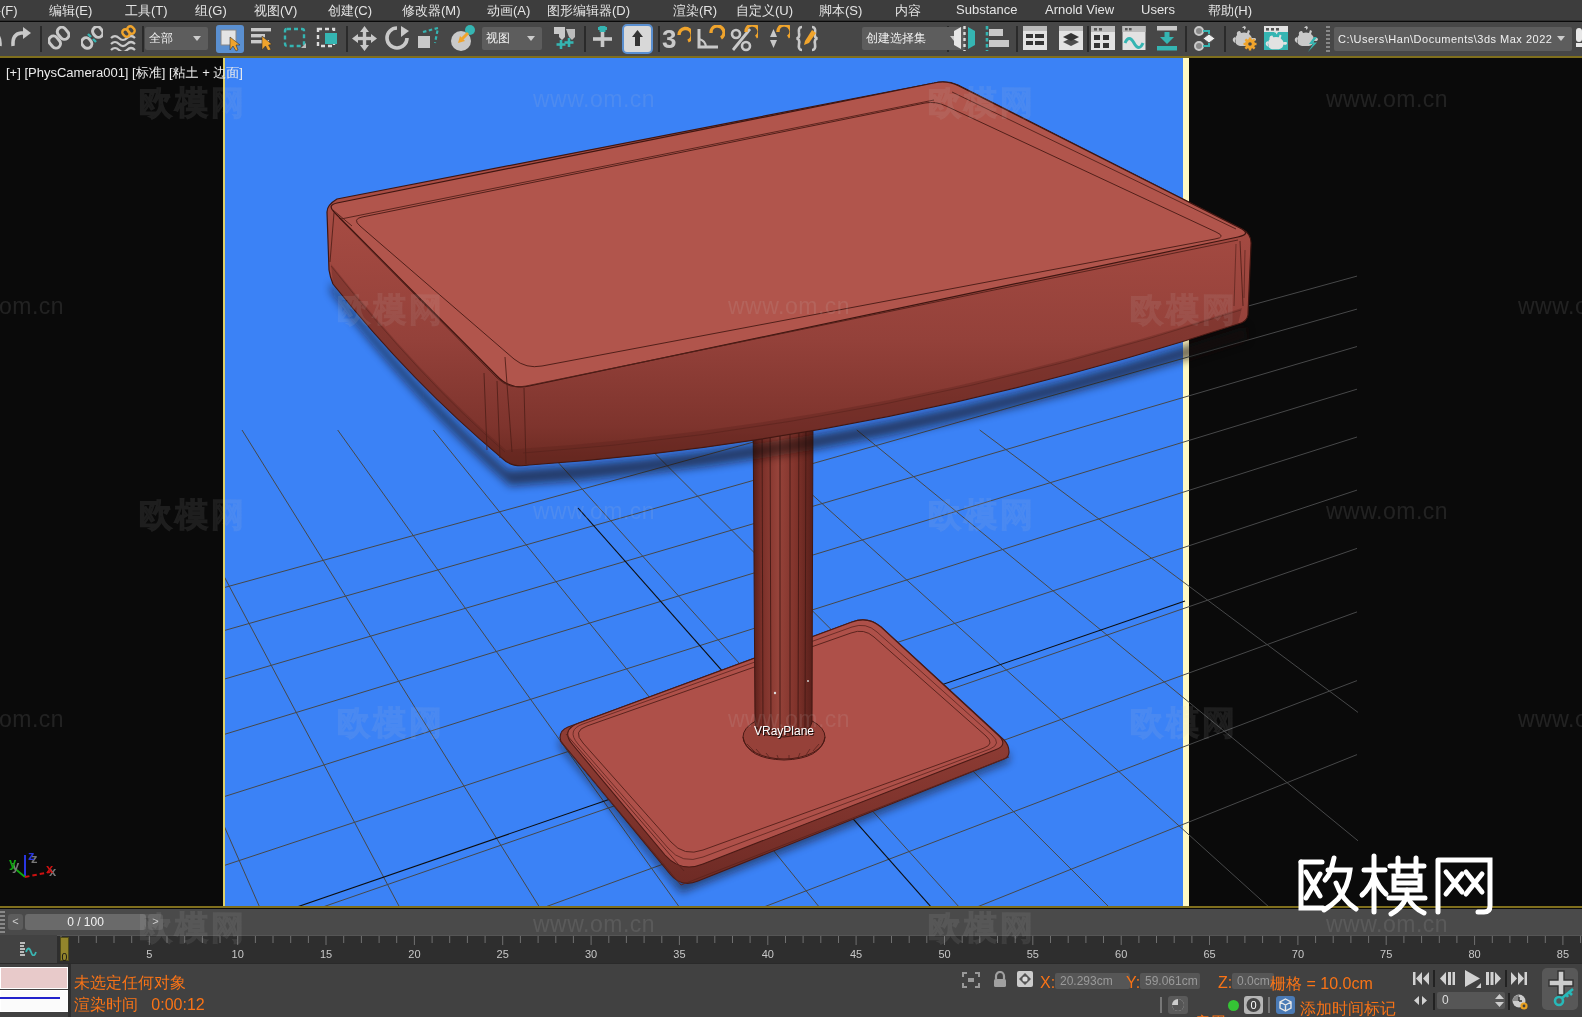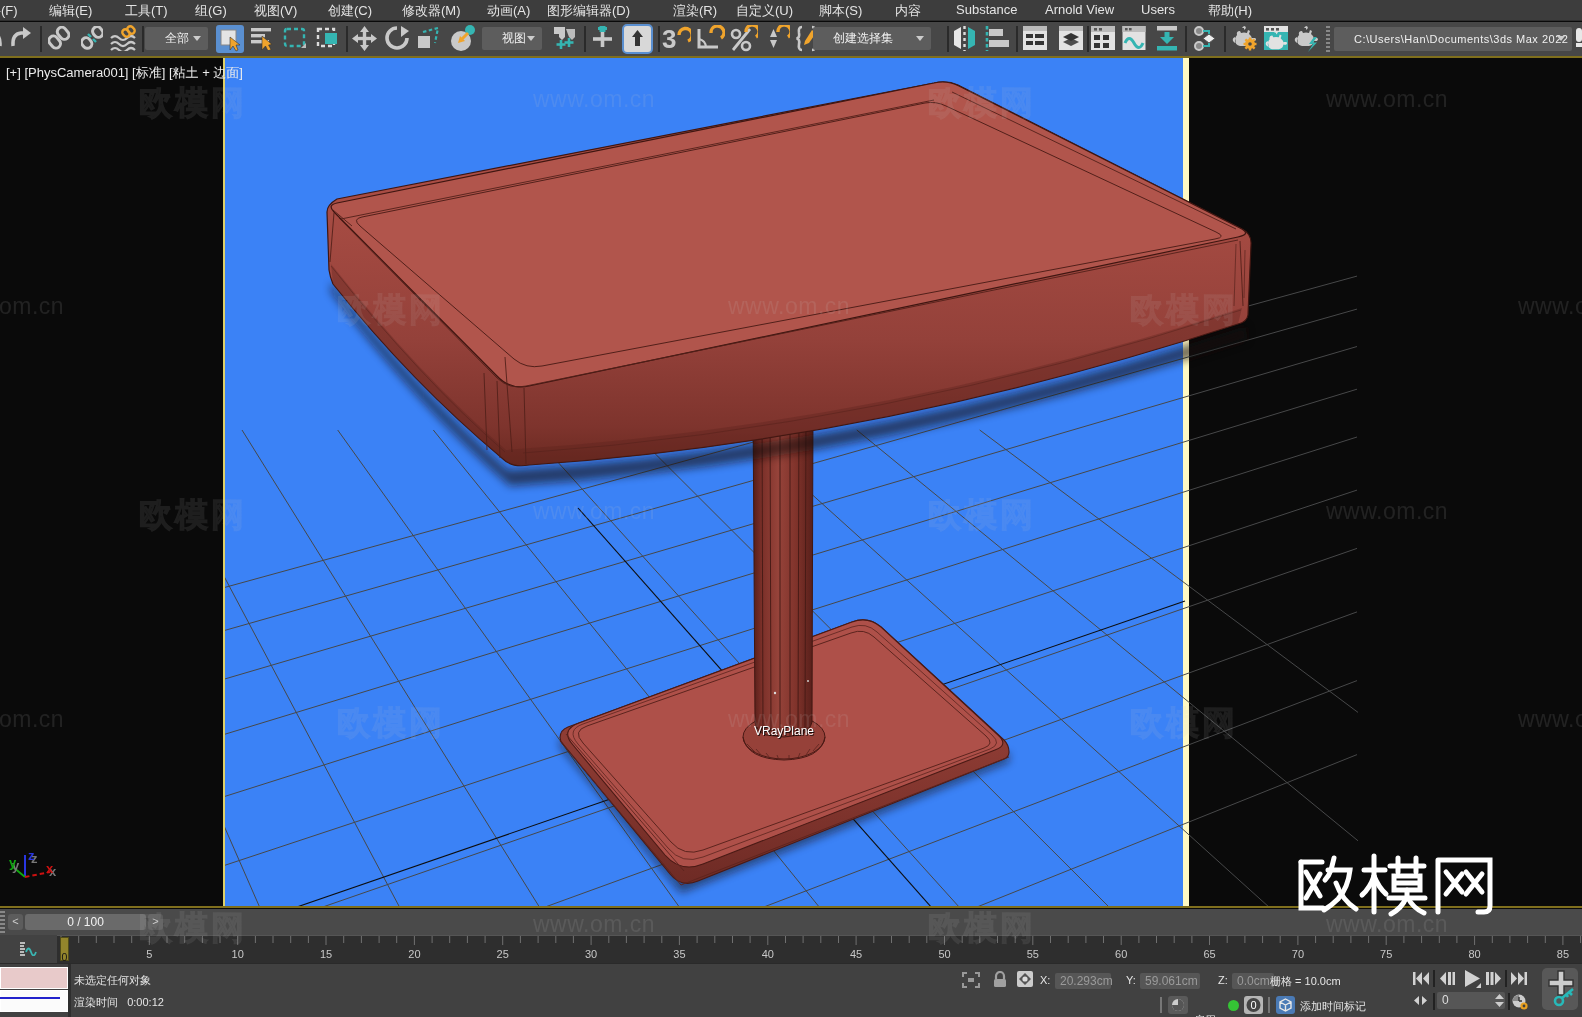--- a/index.html
+++ b/index.html
@@ -1,34 +1,34 @@
 <!DOCTYPE html>
 <html><head><meta charset="utf-8"><style>
 *{margin:0;padding:0;box-sizing:border-box}
 body{width:1582px;height:1017px;overflow:hidden;background:#0a0a0a;font-family:"Liberation Sans",sans-serif;position:relative}
 #menubar{position:absolute;left:0;top:0;width:1582px;height:21px;background:#3d3d3d;border-bottom:1px solid #2e2e2e;color:#e4e4e4;font-size:13px}
 #menubar span{position:absolute;top:2px;white-space:nowrap}
 #toolbar{position:absolute;left:0;top:22px;width:1582px;height:34px;background:#474747}
 #toolbar svg{position:absolute}
 .tsep{position:absolute;width:2px;height:26px;top:4px;background:#2a2a2a}
-.drop{position:absolute;background:#5d5d5d;border-radius:2px;color:#f0f0f0;font-size:12px;line-height:23px;padding-left:20px;white-space:nowrap;overflow:hidden}
+.drop{position:absolute;background:#5d5d5d;border-radius:2px;color:#f0f0f0;font-size:12px;line-height:23px;padding-left:4px;white-space:nowrap;overflow:hidden}
 .drop:after{content:"";position:absolute;right:7px;top:9px;border:4px solid transparent;border-top:5px solid #ccc}
 #vp{position:absolute;left:0;top:56px;width:1582px;height:853px;background:#0a0a0a;overflow:hidden}
 #vp .yline{position:absolute;left:0;width:1582px;height:2px;background:#7f6f1d}
 #render{position:absolute;left:223px;top:2px;width:966px;height:849px;background:#3b82f6;border-left:2px solid #ded06a;border-right:6px solid #fef9c3}
 #vplabel{position:absolute;left:6px;top:8px;color:#ececec;font-size:13px}
 .wm{position:absolute;color:rgba(200,200,200,0.13);font-size:23px;font-weight:normal;letter-spacing:0.5px;white-space:nowrap}
 .wmo{position:absolute;color:transparent;-webkit-text-stroke:1.2px rgba(200,200,200,0.11);font-size:33px;font-weight:bold;letter-spacing:3px;white-space:nowrap}
 .biglogo{position:absolute;left:1298px;top:850px}
 #timeslider{position:absolute;left:0;top:909px;width:1582px;height:26px;background:#4a4a4a}
 #trackbar{position:absolute;left:0;top:935px;width:1582px;height:28px;background:#2e2e2e}
 #trackleft{position:absolute;left:0;top:0;width:57px;height:28px;background:#424242}
 #statusbar{position:absolute;left:0;top:963px;width:1582px;height:54px;background:#414141;border-top:1px solid #2a2a2a;color:#e8e8e8;font-size:12px}
 .sfield{position:absolute;background:#565656;border-radius:2px;color:#9a9a9a;font-size:12px;height:16px;line-height:16px;padding-left:5px}
-.slabel{position:absolute;color:#e5e5e5;font-size:11px}
+.slabel{position:absolute;color:#f97316;font-size:16px}
 </style></head><body>
 <div id="menubar">
     <span style="left:-25px">文件(F)</span>
     <span style="left:49px">编辑(E)</span>
     <span style="left:125px">工具(T)</span>
     <span style="left:195px">组(G)</span>
     <span style="left:254px">视图(V)</span>
     <span style="left:328px">创建(C)</span>
     <span style="left:402px">修改器(M)</span>
     <span style="left:487px">动画(A)</span>
@@ -177,21 +177,21 @@
       </g>
       <path d="M16,7 a6.5,6.5 0 1 1 10,5" stroke="#f0a42c" stroke-width="3.4" fill="none"></path>
     </svg>
     <svg style="left:795px;top:3px" width="25" height="27" viewBox="0 0 25 27">
       <g fill="none" stroke="#c9c9c9" stroke-width="2.6">
         <path d="M7,2 Q3,2 4,8 Q5,13 1.5,13.5 Q5,14 4,19 Q3,25 7,25"></path>
         <path d="M17,2 Q21,2 20,8 Q19,13 22.5,13.5 Q19,14 20,19 Q21,25 17,25"></path>
       </g>
       <path d="M10,16 L17,5 L21,8 L14,18 L9,20 Z" fill="#f0a42c"></path>
     </svg>
-    <div class="drop" style="left:813px;top:5px;width:118px;height:23px">创建选择集</div>
+    <div class="drop" style="left:862px;top:5px;width:103px;height:23px">创建选择集</div>
     <svg style="left:952px;top:3px" width="25" height="27" viewBox="0 0 25 27">
       <path d="M2,6 L9,2 L9,24 L2,20 Z" fill="#e6e6e6"></path>
       <path d="M23,6 L16,2 L16,24 L23,20 Z" fill="#35b5b2"></path>
       <line x1="12.5" y1="1" x2="12.5" y2="26" stroke="#ddd" stroke-width="2.4" stroke-dasharray="3,3"></line>
     </svg>
     <svg style="left:984px;top:3px" width="27" height="27" viewBox="0 0 27 27">
       <line x1="3" y1="1" x2="3" y2="26" stroke="#35b5b2" stroke-width="2.6" stroke-dasharray="3.5,2.5"></line>
       <rect x="5" y="4" width="14" height="7" fill="#c9c9c9"></rect>
       <rect x="5" y="15" width="20" height="7" fill="#c9c9c9"></rect>
     </svg>
@@ -604,21 +604,21 @@
     <svg style="position:absolute;left:993px;top:7px" width="14" height="17">
       <path d="M3,8 L3,5 a4,4 0 0 1 8,0 L11,8" stroke="#a0a0a0" stroke-width="2.2" fill="none"></path>
       <rect x="1" y="8" width="12" height="8" rx="1.5" fill="#a0a0a0"></rect>
     </svg>
     <svg style="position:absolute;left:1017px;top:7px" width="16" height="16">
       <rect x="0" y="0" width="16" height="16" rx="2" fill="#ccc"></rect>
       <path d="M8,2 L14,8 L8,14 L2,8 Z" fill="#555"></path>
       <circle cx="8" cy="8" r="2.6" fill="#ddd"></circle>
     </svg>
     <div class="slabel" style="left:1040px;top:10px">X:</div>
-    <div class="sfield" style="left:1055px;top:9px;width:56px">20.293cm</div>
+    <div class="sfield" style="left:1055px;top:9px;width:75px">20.293cm</div>
     <div class="slabel" style="left:1126px;top:10px">Y:</div>
     <div class="sfield" style="left:1140px;top:9px;width:60px">59.061cm</div>
     <div class="slabel" style="left:1218px;top:10px">Z:</div>
     <div class="sfield" style="left:1232px;top:9px;width:42px">0.0cm</div>
     <div class="slabel" style="left:1270px;top:10px">栅格 = 10.0cm</div>
     <div style="position:absolute;left:1160px;top:33px;width:2px;height:16px;background:#777"></div>
     <svg style="position:absolute;left:1168px;top:32px" width="20" height="18">
       <rect x="0" y="0" width="20" height="18" rx="3" fill="#5a5a5a"></rect>
       <circle cx="10" cy="9" r="6" fill="#ccc"></circle>
       <path d="M10,3 a6,6 0 0 1 0,12 Z" fill="#555"></path>

